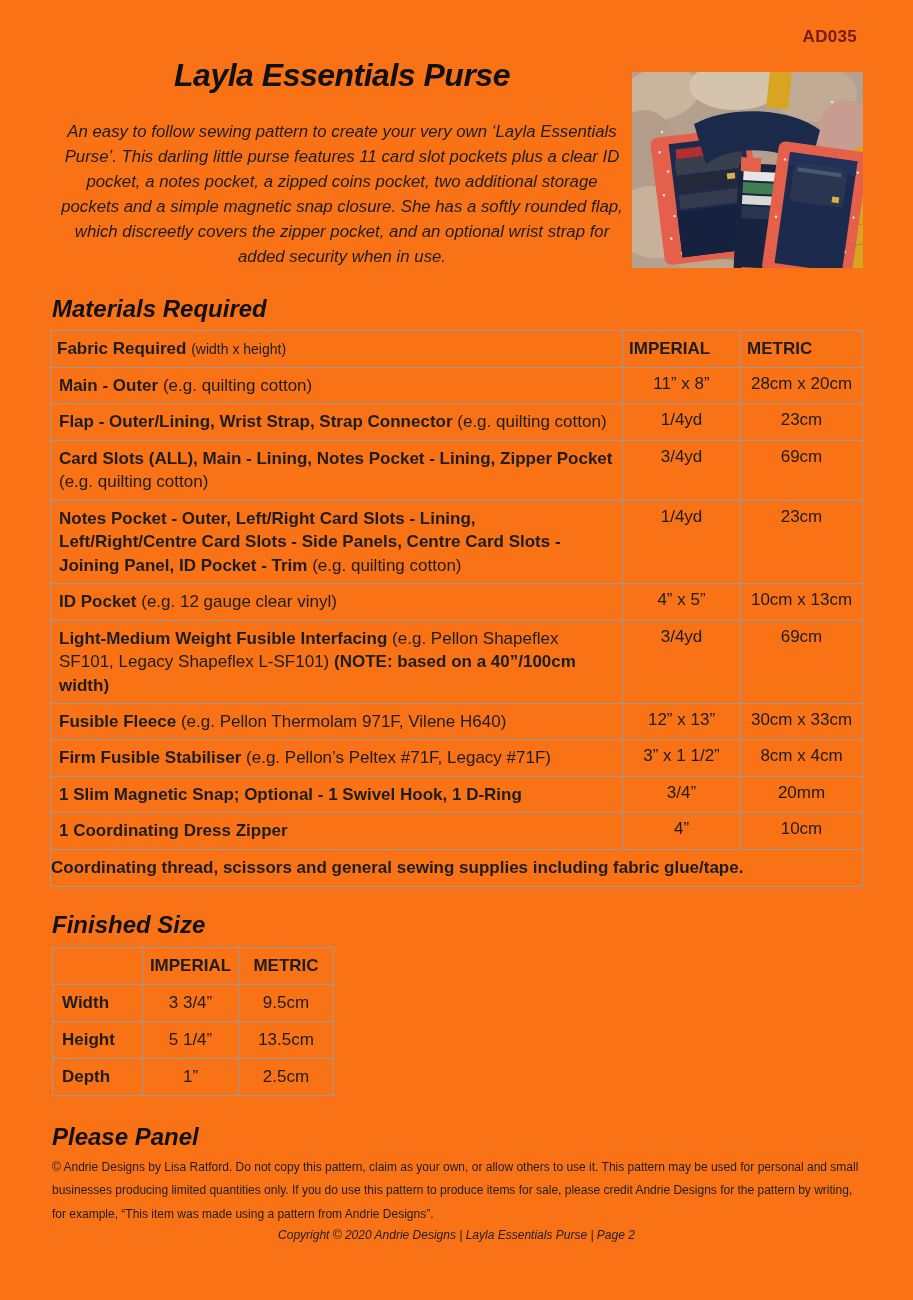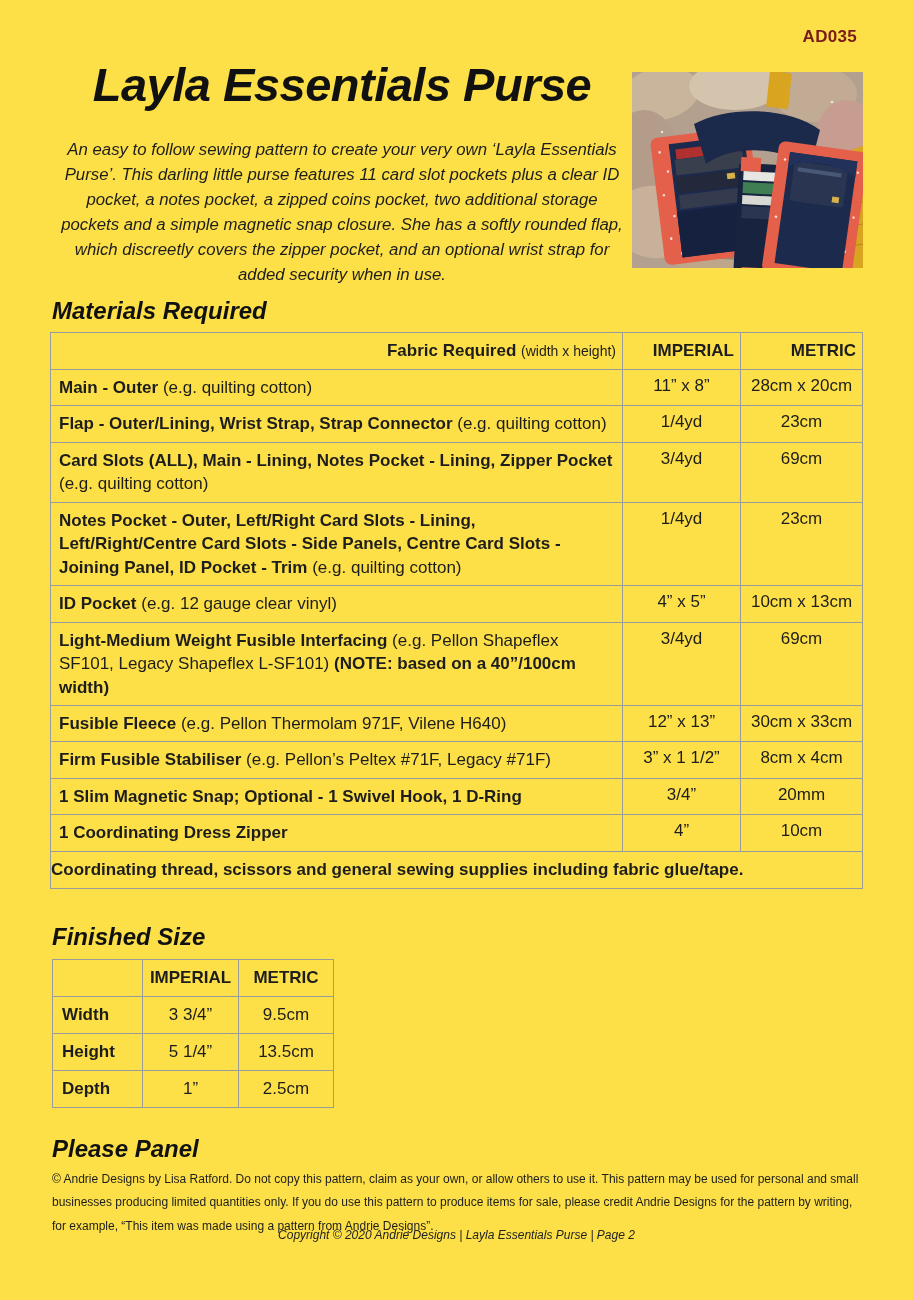--- a/index.html
+++ b/index.html
@@ -1,42 +1,42 @@
 <!DOCTYPE html>
 <html><head>
 <meta charset="utf-8">
 <style>
   * { margin:0; padding:0; box-sizing:border-box; }
   html,body { background:#ffffff; }
   .page {
     position:relative;
     width:913px; height:1300px;
-    background:#fde047;
+    background:#f97316;
     font-family:"Liberation Sans", sans-serif;
     color:#1d1d1d;
     overflow:hidden;
   }
   .page-code {
     position:absolute; top:27px; right:56px;
     font-size:17px; font-weight:bold; color:#7a1a1a;
     letter-spacing:0.3px;
   }
   .header-section {
     display:flex;
     margin:55px 50px 0 52px;
   }
   .header-left { width:580px; }
   .page-title {
     margin-top:2px;
-    font-size:47px; font-weight:bold; font-style:italic;
+    font-size:32px; font-weight:bold; font-style:italic;
     text-align:center; color:#111;
     letter-spacing:-0.5px;
   }
   .intro {
-    margin:25px auto 0 auto;
+    margin:25px auto 16px auto;
     width:570px;
     font-style:italic;
     font-size:16.8px; line-height:25px;
     text-align:center;
   }
   .photo-wrap {
     margin-left:auto; margin-top:17px;
     width:231px; height:196px;
     flex:0 0 auto;
   }
@@ -54,27 +54,27 @@
     margin:7px 0 0 50px;
     width:812px;
   }
   .materials-table td, .materials-table th,
   .fs-table td, .fs-table th {
     border:1px solid #9b9b9b;
     font-size:17px;
     padding:6px 8px;
     vertical-align:top;
   }
-  .materials-table th { font-weight:bold; text-align:right; padding:8px 6px; }
+  .materials-table th { font-weight:bold; text-align:left; padding:8px 6px; }
   .th-note { font-weight:normal; font-size:14px; }
   .cell-desc { text-align:left; line-height:1.38; padding-left:9px; }
   .cell-val  { text-align:center; }
   .b { font-weight:bold; }
   .supplies-row td { font-weight:bold; padding:8px 0; }
-  .fs-heading { margin-top:34px; }
+  .fs-heading { margin-top:24px; }
   .fs-table {
     margin:8px 0 0 52px;
     width:281px;
   }
   .fs-table th { font-weight:bold; text-align:center; padding:8px 6px; }
   .fs-table .fs-label { font-weight:bold; text-align:left; padding:8px 6px 8px 9px; }
   .fs-table .fs-val { text-align:center; padding:8px 6px; }
   .fs-col-label { width:90px; }
   .fs-col-imp   { width:96px; }
   .fs-col-met   { width:95px; }

